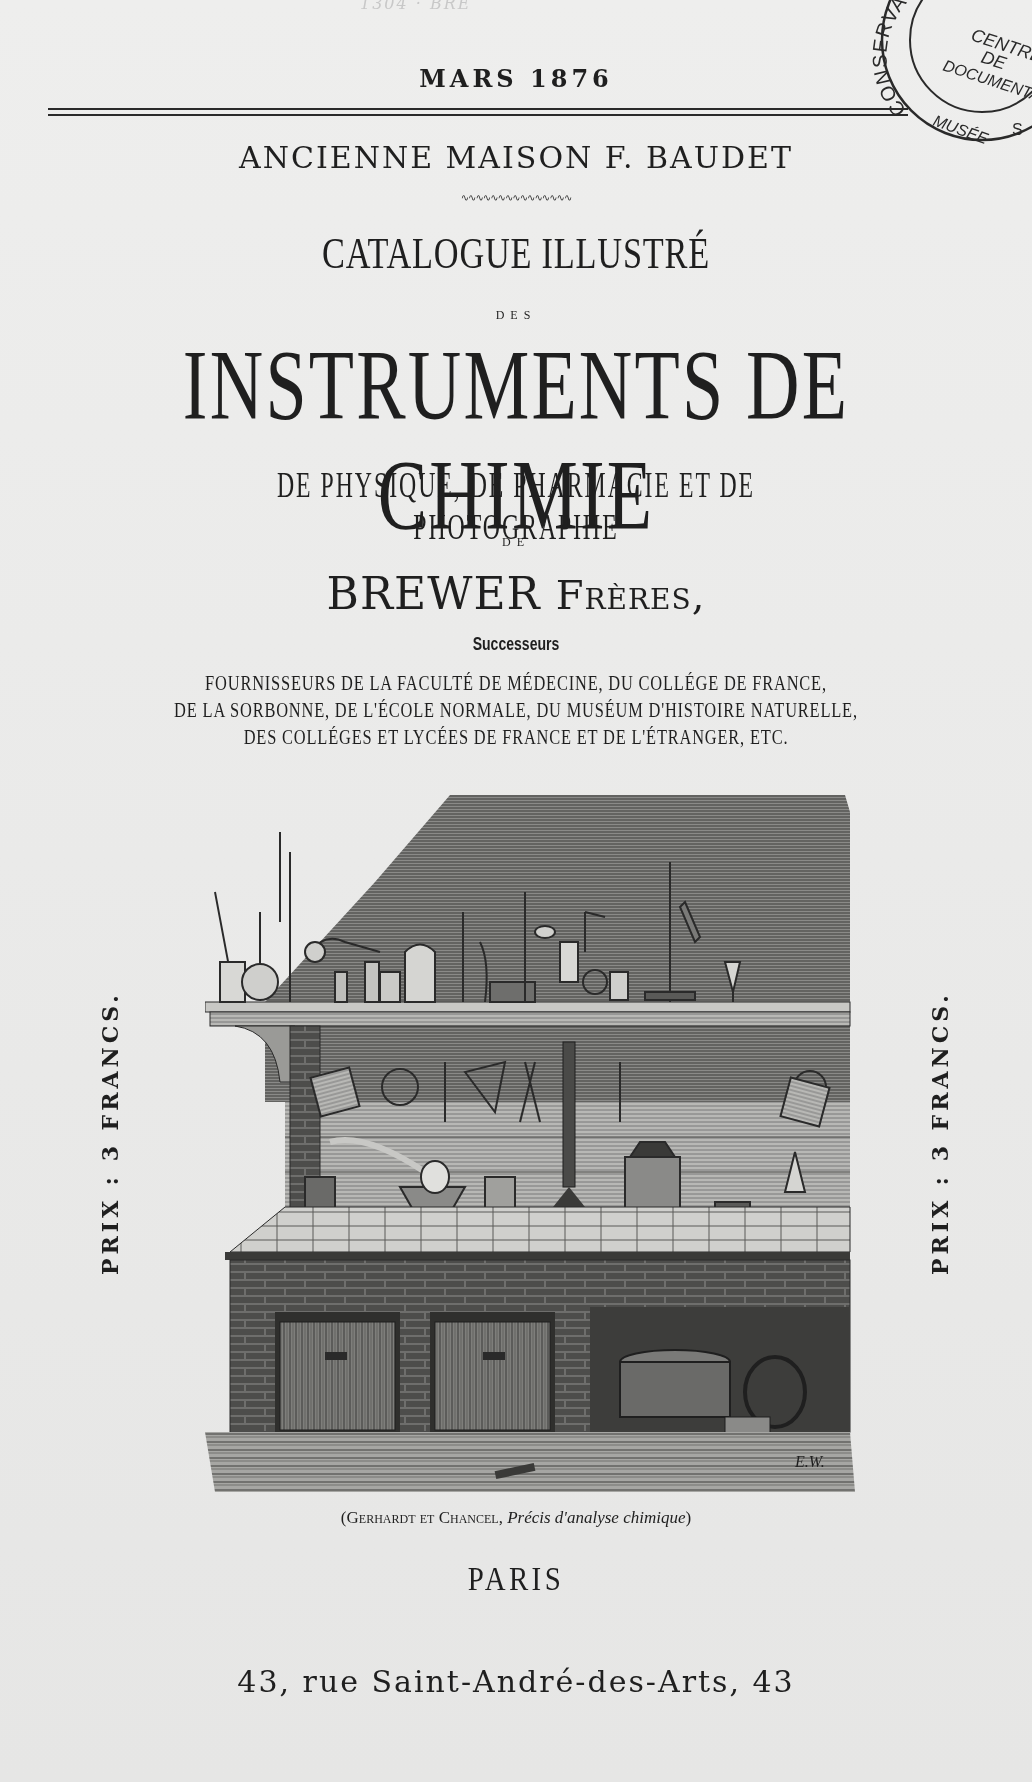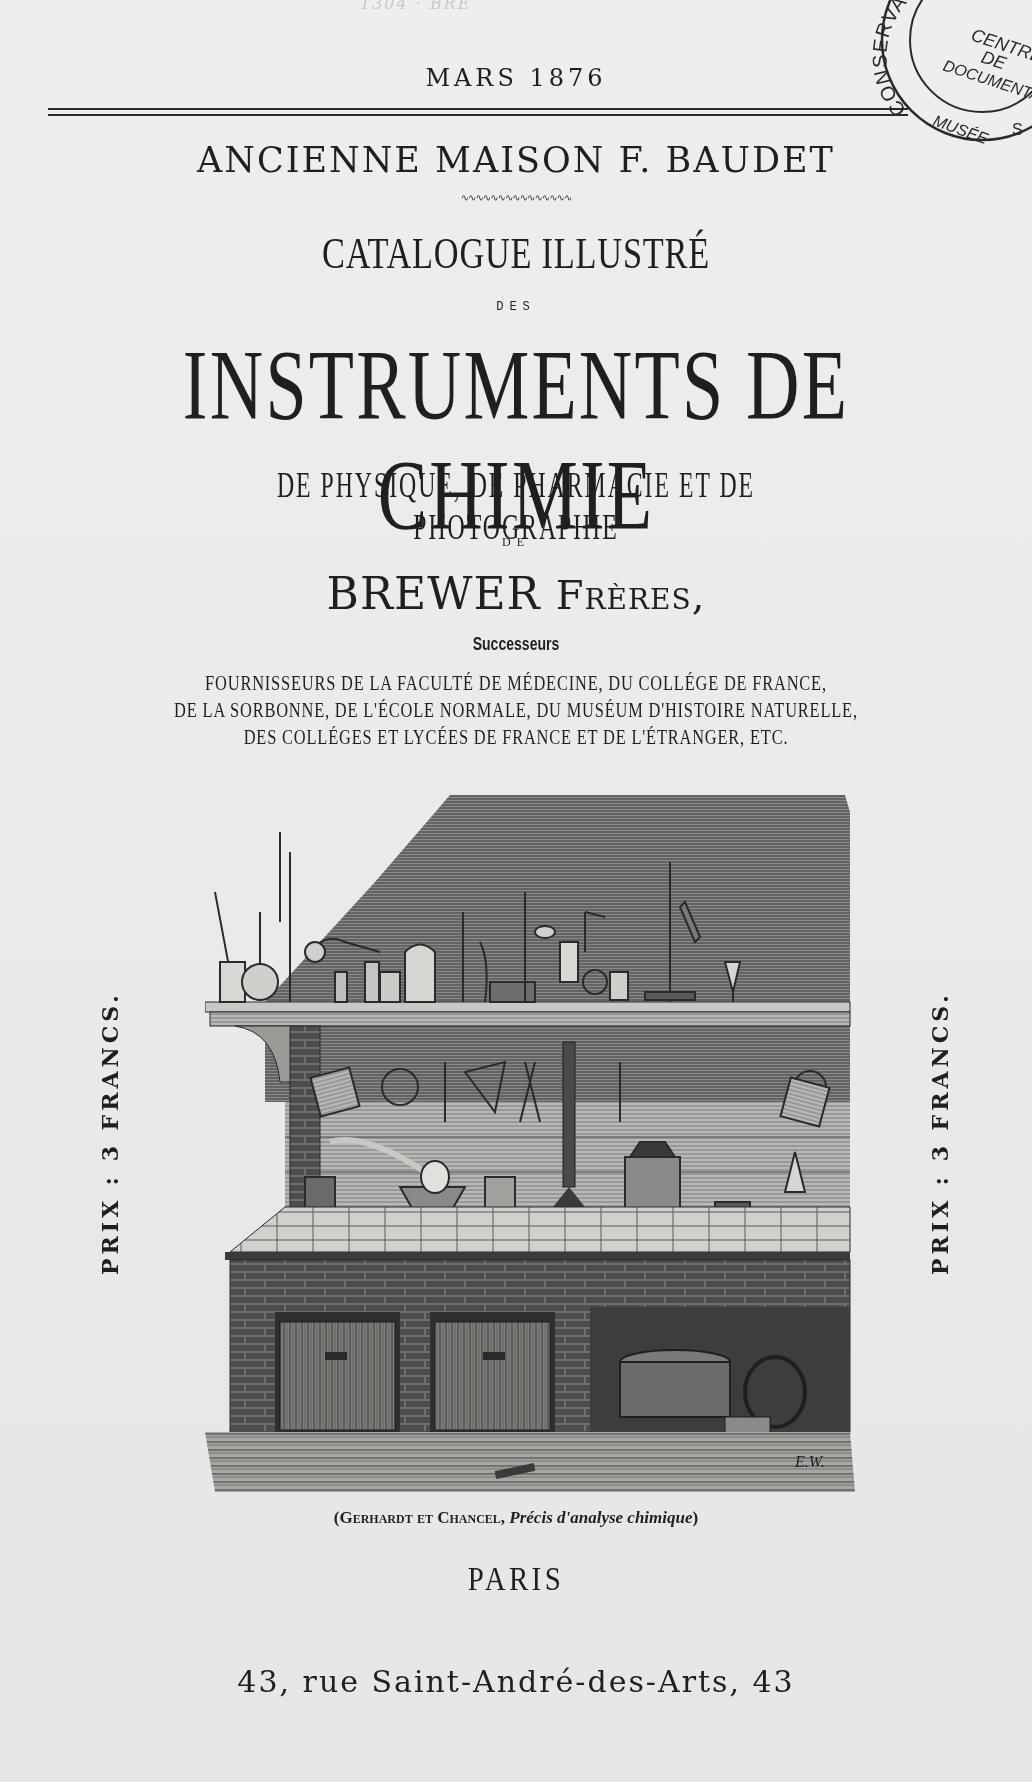--- a/index.html
+++ b/index.html
@@ -9,46 +9,46 @@
     position:relative;
     color:#1f1f1f;
     font-family:"Liberation Serif", serif;
   }
   .page { position:absolute; inset:0; background:linear-gradient(180deg,#eeeeed 0%,#e9e9e8 60%,#e6e6e5 100%);padding-left:20px; }
   .abs { position:absolute; }
   .center { left:0; right:0; text-align:center; }
 
   .handwriting { left:360px; top:-6px; width:250px; height:20px; color:#c8c8c8; font-family:"DejaVu Serif", serif; font-style:italic; font-size:16px; letter-spacing:2px; }
 
-  .date { top:64px; font-family:"DejaVu Serif", serif; font-weight:normal; font-size:24px; letter-spacing:4px; }
+  .date { top:64px; font-family:"DejaVu Serif", serif; font-weight:bold; font-size:24px; letter-spacing:4px; }
   .rule { left:48px; width:860px; height:0; border-top:2px solid #2a2a2a; }
   .rule1 { top:108px; }
   .rule2 { top:114px; }
 
-  .maison { top:140px; font-family:"DejaVu Serif", serif; font-size:35px; letter-spacing:2px; }
+  .maison { top:140px; font-family:"DejaVu Serif", serif; font-size:30px; letter-spacing:2px; }
   .squiggle { top:192px; font-size:10px; letter-spacing:-1px; color:#2a2a2a; }
 
   .catalogue { top:228px; font-family:"Liberation Serif", serif; font-size:44px; transform:scaleX(0.78); transform-origin:center; letter-spacing:1px; }
-  .des { top:300px; font-size:12px; letter-spacing:6px;font-family:Liberation Mono, monospace; }
+  .des { top:308px; font-size:12px; letter-spacing:6px; }
   .instruments { top:330px; font-family:"Liberation Serif", serif; font-size:100px; line-height:110px; transform:scaleX(0.74); transform-origin:center; letter-spacing:3px; }
   .physique { top:464px; font-size:36px; transform:scaleX(0.66); transform-origin:center; letter-spacing:3px; }
   .de2 { top:535px; font-size:12px; letter-spacing:6px; }
   .brewer { top:568px; font-family:"DejaVu Serif", serif; font-size:44px; letter-spacing:1px; }
   .brewer .sc { font-size:40px; font-variant:small-caps; }
   .successeurs { top:634px; font-family:"Liberation Sans", sans-serif; font-weight:bold; font-size:18px; transform:scaleX(0.78); transform-origin:center; }
   .fournisseurs { top:670px; font-size:20px; line-height:27px; transform:scaleX(0.82); transform-origin:center; letter-spacing:1px; }
   .fournisseurs div { white-space:nowrap; }
 
   .illustration { left:205px; top:792px; width:650px; height:700px; }
 
   .prix { font-family:"DejaVu Serif", serif; font-weight:bold; font-size:22px; letter-spacing:4px; white-space:nowrap; transform-origin:center; }
   .prix-left { left:-40px; top:1120px; width:300px; text-align:center; transform:rotate(-90deg); }
   .prix-right { left:790px; top:1120px; width:300px; text-align:center; transform:rotate(-90deg); }
 
-  .caption { top:1508px; font-size:17px;font-weight:bold; }
+  .caption { top:1508px; font-size:17px; }
   .caption .sc { font-variant:small-caps; }
   .caption .it { font-style:italic; }
   .paris { top:1560px; font-size:34px; letter-spacing:4px; transform:scaleX(0.85); transform-origin:center; }
   .address { top:1664px; font-family:"DejaVu Serif", serif; font-size:30px; letter-spacing:2px; }
 
   .stamp { left:862px; top:-40px; width:200px; height:200px; }
 </style>
 </head>
 <body>
 

